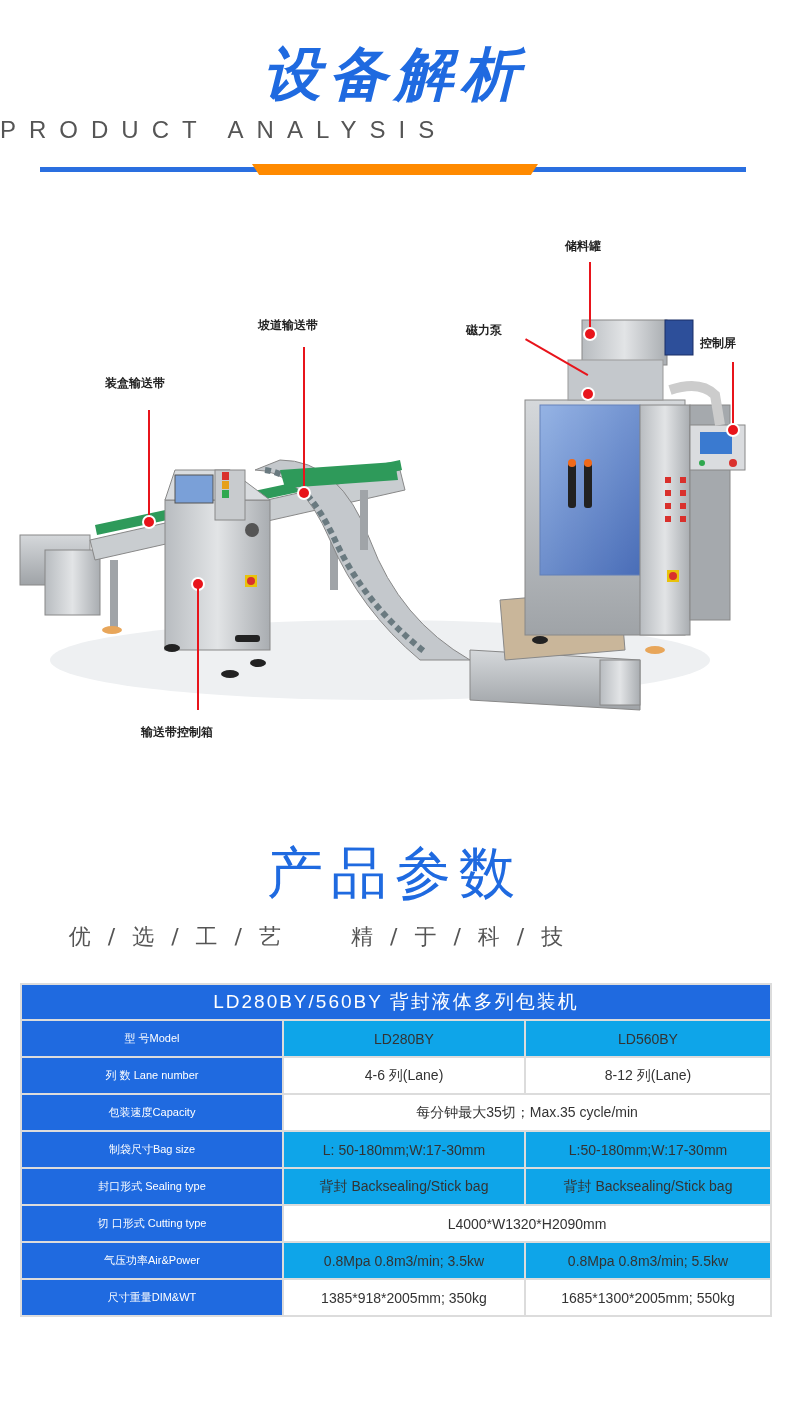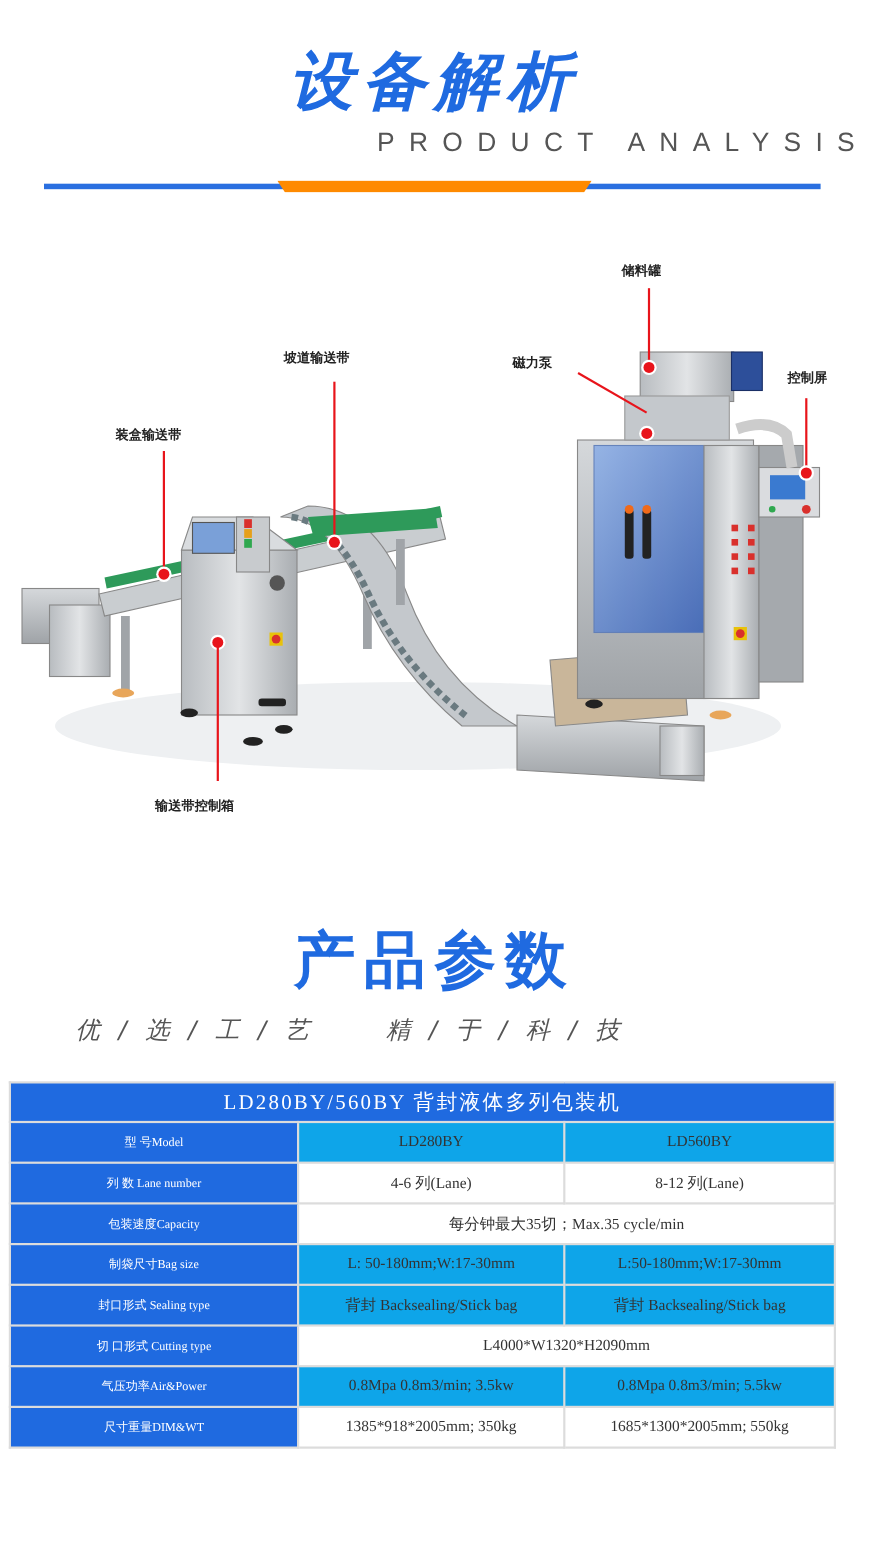--- a/index.html
+++ b/index.html
@@ -2,44 +2,44 @@
 <html><head>
 <meta charset="utf-8">
 <style>
   html, body { margin: 0; padding: 0; background: #ffffff; }
   body { width: 790px; height: 1423px; position: relative; overflow: hidden;
          font-family: "DejaVu Sans", "Liberation Sans", sans-serif; }
 
   
   .h-title { position: absolute; left: 0; width: 790px; text-align: center;
              color: #1f6ae0; font-weight: bold; font-size: 58px; letter-spacing: 8px; }
-  .h-sub { position: absolute; left: 0; width: 790px; text-align: right;
+  .h-sub { position: absolute; left: 0; width: 790px; text-align: left;
            color: #555; font-family: "Liberation Sans", sans-serif; font-size: 24px; letter-spacing: 13px; }
   .divider-blue { position: absolute; left: 40px; width: 706px; top: 167px; height: 5px; background: #2a6fe0; }
   .divider-orange { position: absolute; left: 252px; top: 164px; width: 286px; height: 11px; background: #ff8a00;
                     clip-path: polygon(0 0, 100% 0, 97.5% 100%, 2.5% 100%); }
 
   
   .callout { position: absolute; font-size: 12px; font-weight: bold; color: #222; white-space: nowrap; }
   .rline { position: absolute; background: #e8141b; width: 2px; }
   .rdot { position: absolute; width: 10px; height: 10px; border-radius: 50%; background: #e8141b;
           box-shadow: 0 0 0 2px #ffffff; }
 
   
   .machine { position: absolute; left: 0; top: 195px; width: 790px; height: 540px; }
 
   
   .h2-title { position: absolute; left: 0; width: 790px; text-align: center;
-              color: #1f6ae0; font-weight: bold; font-size: 56px; letter-spacing: 8px; }
-  .slogan { position: absolute; left: 0; width: 632px; text-align: center; color: #555; font-size: 22px; font-style: italic; }
+              color: #1f6ae0; font-weight: normal; font-size: 56px; letter-spacing: 8px; }
+  .slogan { position: absolute; left: 0; width: 632px; text-align: center; color: #555; font-size: 22px; }
   .slogan span { display: inline-block; }
 
   
-  .spec-table { position: absolute; left: 8px; top: 983px; width: 750px; border-collapse: collapse;
-                font-family: Liberation Serif, serif; table-layout: fixed; }
+  .spec-table { position: absolute; left: 20px; top: 983px; width: 750px; border-collapse: collapse;
+                font-family: Liberation Sans, sans-serif; table-layout: fixed; }
   .spec-table td { height: 35px; text-align: center; font-size: 14px; color: #333;
                    border: 2px solid #dcdcdc; padding: 0; }
   .spec-table .title-cell { background: #1f6ae0; color: #fff; font-size: 19px; letter-spacing: 2px; height: 34px; }
   .spec-table .label-cell { background: #1f6ae0; color: #fff; font-size: 11px; border-color: #dcdcdc; }
   .row-grey td.val { background: #0ea5e9; }
   .row-white td.val { background: #ffffff; }
 </style>
 </head>
 <body>
 
@@ -148,25 +148,25 @@
 <div class="rdot" style="left:585px; top:329px;"></div>
 
 <div class="callout" style="left:258px; top:317px;text-align:center;">坡道输送带</div>
 <div class="rline" style="left:303px; top:347px; height:142px;"></div>
 <div class="rdot" style="left:299px; top:488px;"></div>
 
 <div class="callout" style="left:466px; top:322px;text-align:right;">磁力泵</div>
 <div class="rline" style="left:525px; top:340px; height:72px; transform: rotate(-60deg); transform-origin: top left;"></div>
 <div class="rdot" style="left:583px; top:389px;"></div>
 
-<div class="callout" style="left:716px; top:335px;">控制屏</div>
+<div class="callout" style="left:700px; top:335px;">控制屏</div>
 <div class="rline" style="left:732px; top:362px; height:65px;"></div>
 <div class="rdot" style="left:728px; top:425px;"></div>
 
-<div class="callout" style="left:105px; top:375px;margin-top:12px;">装盒输送带</div>
+<div class="callout" style="left:105px; top:375px;">装盒输送带</div>
 <div class="rline" style="left:148px; top:410px; height:112px;"></div>
 <div class="rdot" style="left:144px; top:517px;"></div>
 
 <div class="rdot" style="left:193px; top:579px;"></div>
 <div class="rline" style="left:197px; top:588px; height:122px;"></div>
 <div class="callout" style="left:141px; top:724px;">输送带控制箱</div>
 
 <div class="h2-title" style="top:836px;">产品参数</div>
 <div class="slogan" style="top:922px;">
   <span>优</span>

